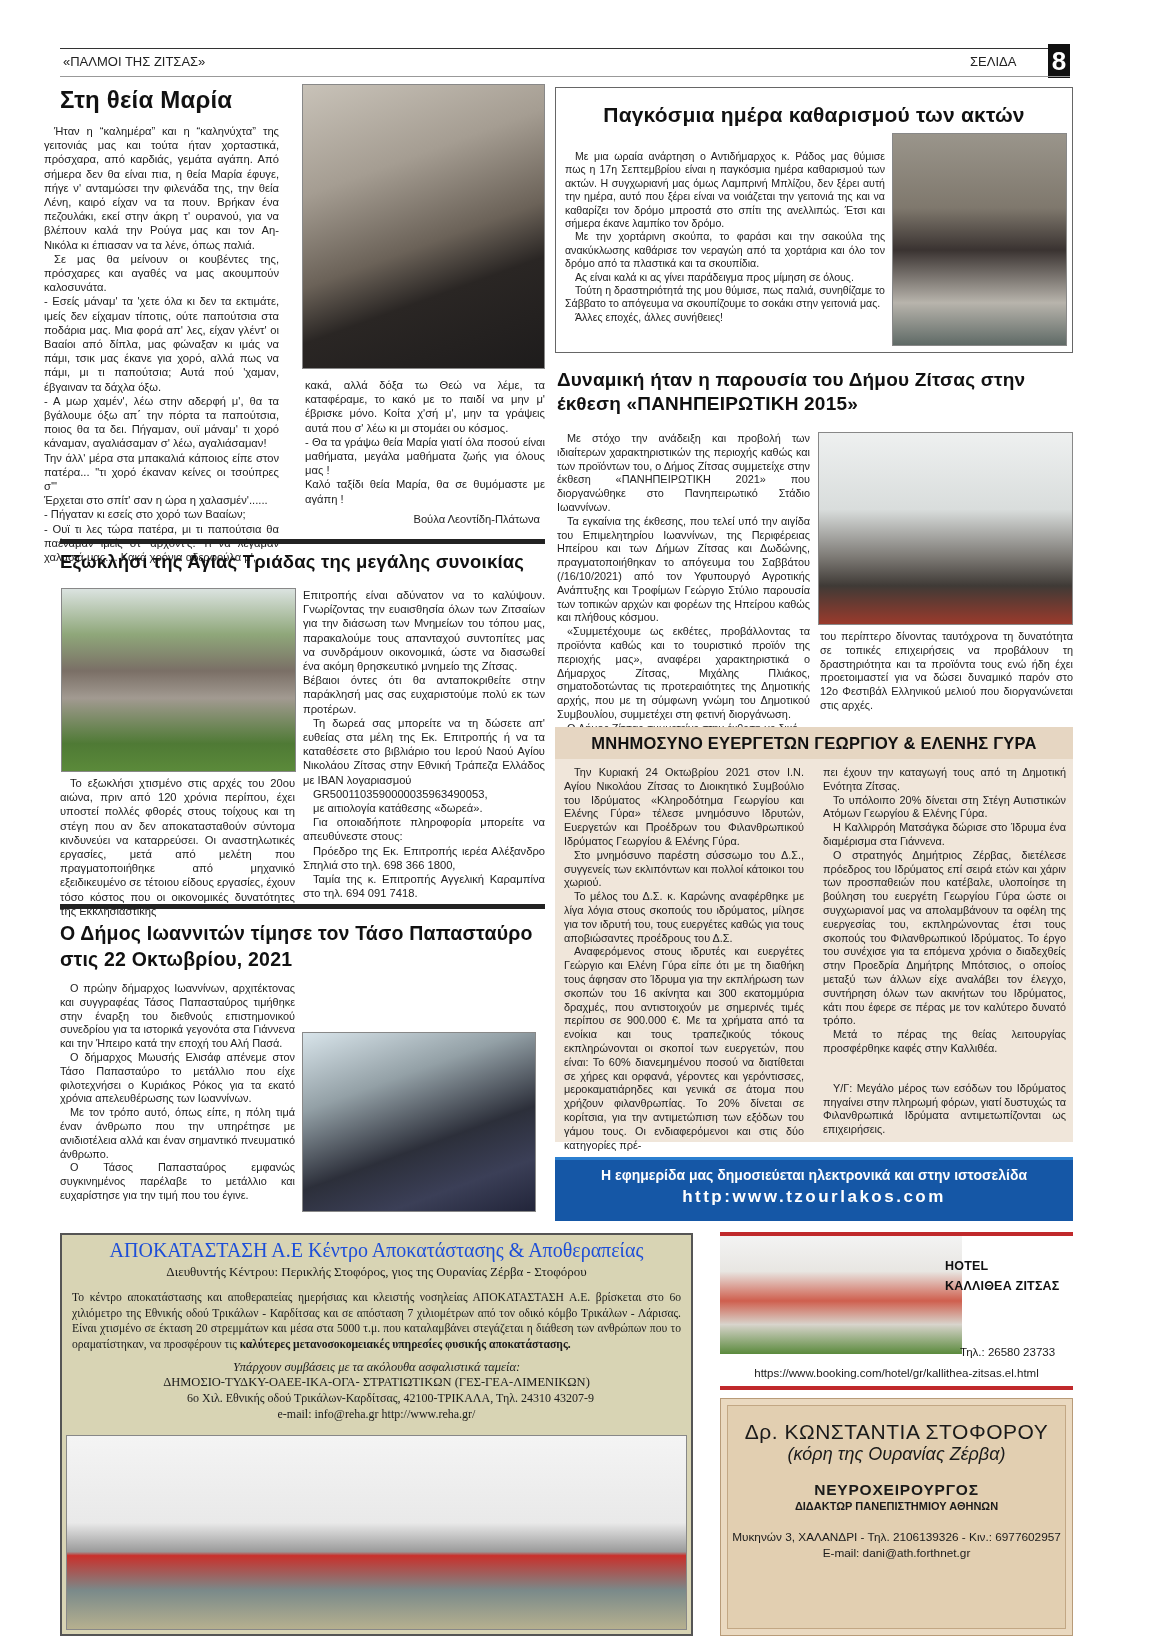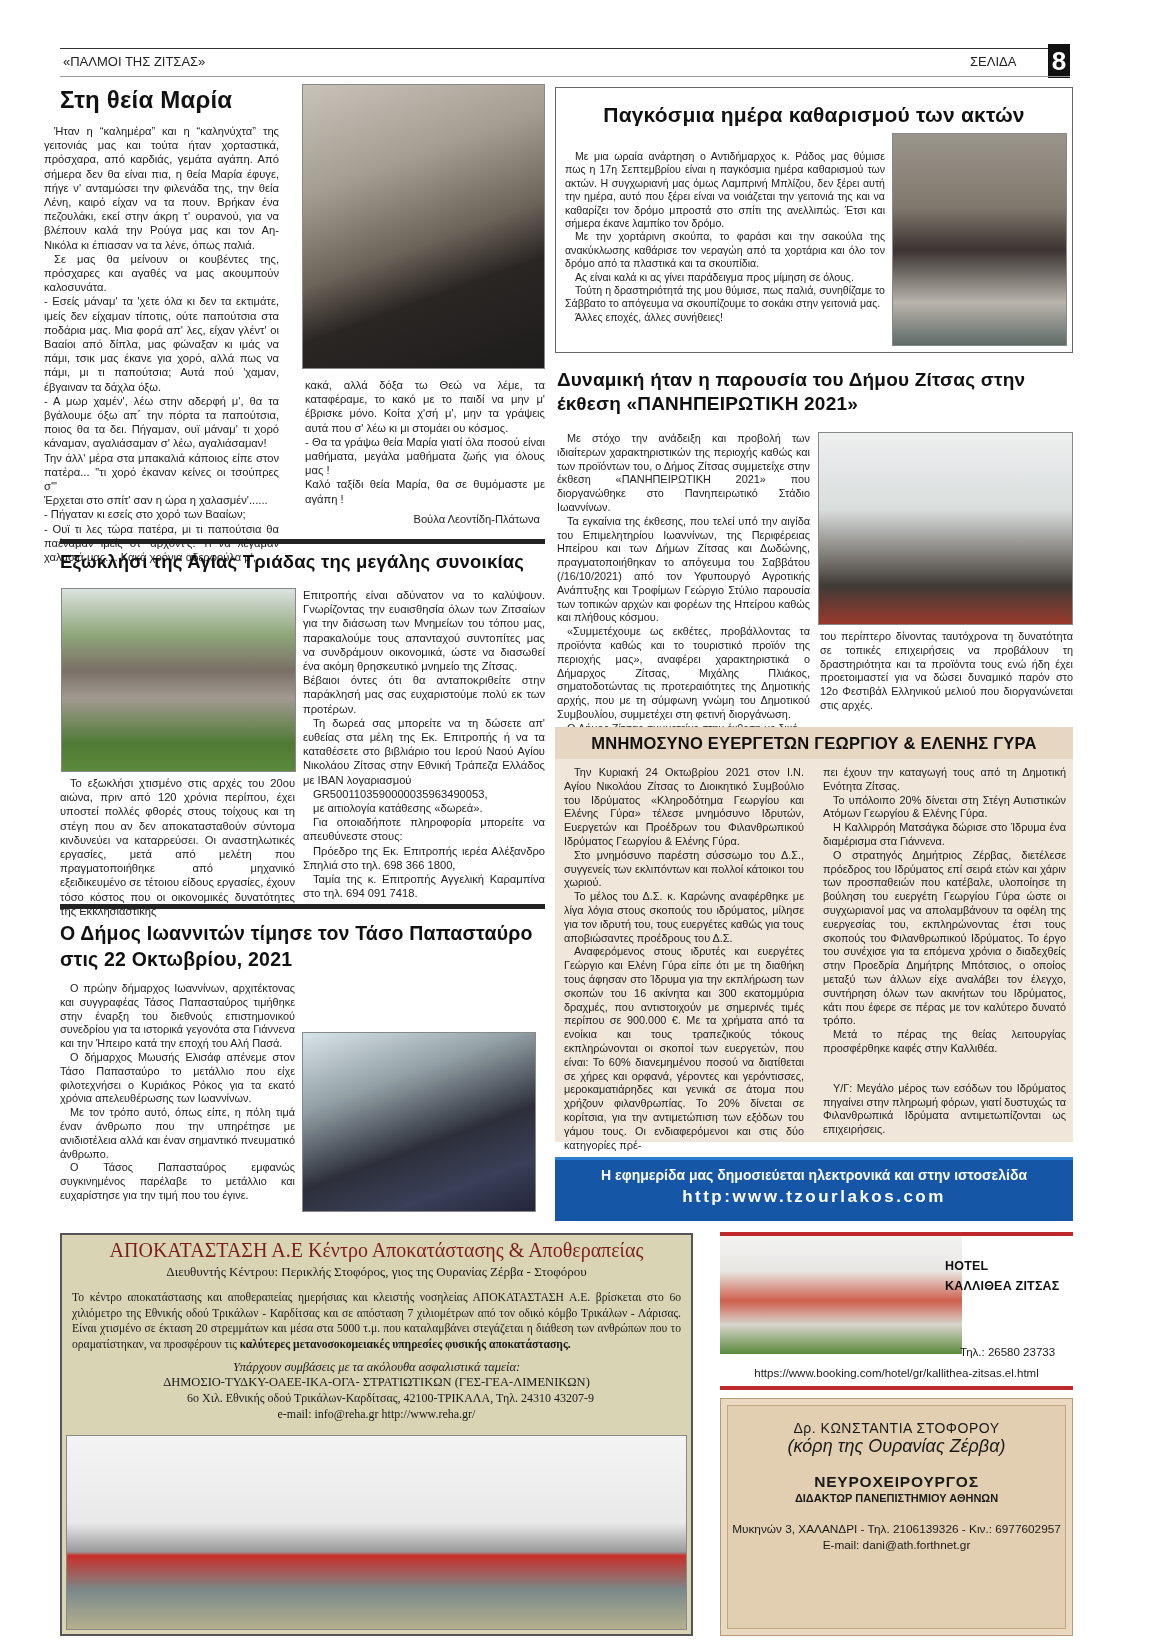--- a/index.html
+++ b/index.html
@@ -75,21 +75,21 @@
 <div class="abs h1 center" style="left:555px;top:103px;width:518px;font-size:21px;">Παγκόσμια ημέρα καθαρισμού των ακτών</div>
 <div class="abs txt" style="left:565px;top:150px;width:320px;font-size:10.6px;line-height:13.4px;">
   <p>Με μια ωραία ανάρτηση ο Αντιδήμαρχος κ. Ράδος μας θύμισε πως η 17η Σεπτεμβρίου είναι η παγκόσμια ημέρα καθαρισμού των ακτών. Η συγχωριανή μας όμως Λαμπρινή Μπλίζου, δεν ξέρει αυτή την ημέρα, αυτό που ξέρει είναι να νοιάζεται την γειτονιά της και να καθαρίζει τον δρόμο μπροστά στο σπίτι της ανελλιπώς. Έτσι και σήμερα έκανε λαμπίκο τον δρόμο.</p>
   <p>Με την χορτάρινη σκούπα, το φαράσι και την σακούλα της ανακύκλωσης καθάρισε τον νεραγώη από τα χορτάρια και όλο τον δρόμο από τα πλαστικά και τα σκουπίδια.</p>
   <p>Ας είναι καλά κι ας γίνει παράδειγμα προς μίμηση σε όλους.</p>
   <p>Τούτη η δραστηριότητά της μου θύμισε, πως παλιά, συνηθίζαμε το Σάββατο το απόγευμα να σκουπίζουμε το σοκάκι στην γειτονιά μας.</p>
   <p>Άλλες εποχές, άλλες συνήθειες!</p>
 </div>
 <div class="photo ph-clean" style="left:892px;top:133px;width:175px;height:213px;"></div>
 
-<div class="abs h1" style="left:557px;top:368px;width:516px;font-size:19px;line-height:24px;">Δυναμική ήταν η παρουσία του Δήμου Ζίτσας στην έκθεση «ΠΑΝΗΠΕΙΡΩΤΙΚΗ 2021»</div>
+<div class="abs h1" style="left:557px;top:368px;width:516px;font-size:19px;line-height:24px;">Δυναμική ήταν η παρουσία του Δήμου Ζίτσας στην έκθεση «ΠΑΝΗΠΕΙΡΩΤΙΚΗ 2015»</div>
 <div class="abs txt" style="left:557px;top:432px;width:253px;font-size:10.9px;line-height:13.8px;">
   <p>Με στόχο την ανάδειξη και προβολή των ιδιαίτερων χαρακτηριστικών της περιοχής καθώς και των προϊόντων του, ο Δήμος Ζίτσας συμμετείχε  στην έκθεση «ΠΑΝΗΠΕΙΡΩΤΙΚΗ 2021» που διοργανώθηκε στο Πανηπειρωτικό Στάδιο Ιωαννίνων.</p>
   <p>Τα εγκαίνια της έκθεσης, που τελεί υπό την αιγίδα του Επιμελητηρίου Ιωαννίνων, της Περιφέρειας Ηπείρου και των Δήμων Ζίτσας και Δωδώνης, πραγματοποιήθηκαν το απόγευμα του Σαββάτου (/16/10/2021) από τον Υφυπουργό Αγροτικής Ανάπτυξης και Τροφίμων Γεώργιο Στύλιο παρουσία των τοπικών αρχών και φορέων της Ηπείρου καθώς και πλήθους κόσμου.</p>
   <p>«Συμμετέχουμε ως εκθέτες, προβάλλοντας τα προϊόντα καθώς και το τουριστικό προϊόν της περιοχής μας», αναφέρει χαρακτηριστικά ο Δήμαρχος Ζίτσας, Μιχάλης Πλιάκος, σηματοδοτώντας τις προτεραιότητες της Δημοτικής αρχής, που με τη σύμφωνη γνώμη του Δημοτικού Συμβουλίου, συμμετέχει στη φετινή διοργάνωση.</p>
   <p>Ο Δήμος Ζίτσας συμμετείχε στην έκθεση με δικό</p>
 </div>
 <div class="photo ph-expo" style="left:818px;top:432px;width:255px;height:193px;"></div>
 <div class="abs txt" style="left:820px;top:630px;width:253px;font-size:10.9px;line-height:13.8px;">
   <p class="ni">του περίπτερο δίνοντας ταυτόχρονα τη δυνατότητα σε τοπικές επιχειρήσεις να προβάλουν τη δραστηριότητα και τα προϊόντα τους ενώ ήδη έχει προετοιμαστεί για να δώσει δυναμικό παρόν στο 12ο Φεστιβάλ Ελληνικού μελιού που διοργανώνεται στις αρχές.</p>
 </div>
@@ -137,21 +137,21 @@
   <p>Μετά το πέρας της θείας λειτουργίας προσφέρθηκε καφές στην Καλλιθέα.</p>
   <p style="margin-top:26px;">Υ/Γ: Μεγάλο μέρος των εσόδων του Ιδρύματος πηγαίνει στην πληρωμή φόρων, γιατί δυστυχώς τα Φιλανθρωπικά Ιδρύματα αντιμετωπίζονται ως επιχειρήσεις.</p>
 </div>
 
 <div id="banner" class="abs">
   <div class="center" style="font-weight:bold;font-size:14px;margin-top:7px;">Η εφημερίδα μας δημοσιεύεται ηλεκτρονικά και στην ιστοσελίδα</div>
   <div class="center" style="font-weight:bold;font-size:17px;letter-spacing:2.5px;margin-top:4px;">http:www.tzourlakos.com</div>
 </div>
 
 <div id="rehab" class="abs serif">
-  <div class="center" style="color:#7f1d1d;font-size:20px;margin-top:4px;">ΑΠΟΚΑΤΑΣΤΑΣΗ Α.Ε Κέντρο Αποκατάστασης &amp; Αποθεραπείας</div>
+  <div class="center" style="color:#1d4ed8;font-size:20px;margin-top:4px;">ΑΠΟΚΑΤΑΣΤΑΣΗ Α.Ε Κέντρο Αποκατάστασης &amp; Αποθεραπείας</div>
   <div class="center" style="font-size:13px;margin-top:2px;">Διευθυντής Κέντρου: Περικλής Στοφόρος, γιος της Ουρανίας Ζέρβα - Στοφόρου</div>
   <div style="font-size:11.6px;line-height:15.5px;margin:10px 10px 0;text-align:justify;">
     <span>Το κέντρο αποκατάστασης και αποθεραπείας ημερήσιας και κλειστής νοσηλείας ΑΠΟΚΑΤΑΣΤΑΣΗ Α.Ε. βρίσκεται στο 6ο χιλιόμετρο της Εθνικής οδού Τρικάλων - Καρδίτσας και σε απόσταση 7 χιλιομέτρων από τον οδικό κόμβο Τρικάλων - Λάρισας. Είναι χτισμένο σε έκταση 20 στρεμμάτων και μέσα στα 5000 τ.μ. που καταλαμβάνει στεγάζεται η διάθεση των ανθρώπων που το οραματίστηκαν, να προσφέρουν τις</span>
     <b>καλύτερες μετανοσοκομειακές υπηρεσίες φυσικής αποκατάστασης.</b>
   </div>
   <div class="center" style="font-size:12.5px;font-style:italic;margin-top:8px;">Υπάρχουν συμβάσεις με τα ακόλουθα ασφαλιστικά ταμεία:</div>
   <div class="center" style="font-size:12.5px;">ΔΗΜΟΣΙΟ-ΤΥΔΚΥ-ΟΑΕΕ-ΙΚΑ-ΟΓΑ- ΣΤΡΑΤΙΩΤΙΚΩΝ (ΓΕΣ-ΓΕΑ-ΛΙΜΕΝΙΚΩΝ)</div>
   <div class="center" style="font-size:12px;margin-top:1px;padding-left:28px;">6ο Χιλ. Εθνικής οδού Τρικάλων-Καρδίτσας, 42100-ΤΡΙΚΑΛΑ, Τηλ. 24310 43207-9</div>
   <div class="center" style="font-size:12px;margin-top:1px;">e-mail: info@reha.gr   http://www.reha.gr/</div>
   <div class="photo ph-rehab" style="position:absolute;left:4px;top:200px;width:621px;height:195px;"></div>
@@ -162,20 +162,20 @@
 <div class="abs h1" style="left:945px;top:1256px;font-size:12.5px;line-height:20px;">
   <div>HOTEL</div>
   <div>ΚΑΛΛΙΘΕΑ  ΖΙΤΣΑΣ</div>
 </div>
 <div class="abs" style="left:960px;top:1346px;font-size:11.5px;">Τηλ.: 26580 23733</div>
 <div class="abs center" style="left:720px;top:1367px;width:353px;font-size:11.5px;">https://www.booking.com/hotel/gr/kallithea-zitsas.el.html</div>
 <div id="hotel-line-bot" class="abs"></div>
 
 <div id="doctor" class="abs">
   <div id="doctor-inner" class="center">
-    <div style="font-size:14px;margin-top:14px;letter-spacing:0.5px;">Δρ. ΚΩΝΣΤΑΝΤΙΑ ΣΤΟΦΟΡΟΥ</div>
+    <div style="font-size:21px;margin-top:14px;letter-spacing:0.5px;">Δρ. ΚΩΝΣΤΑΝΤΙΑ ΣΤΟΦΟΡΟΥ</div>
     <div style="font-size:18px;font-style:italic;margin-top:0;">(κόρη της Ουρανίας Ζέρβα)</div>
     <div style="font-size:15.5px;font-weight:bold;margin-top:16px;letter-spacing:0.8px;">ΝΕΥΡΟΧΕΙΡΟΥΡΓΟΣ</div>
     <div style="font-size:11px;font-weight:bold;margin-top:1px;">ΔΙΔΑΚΤΩΡ ΠΑΝΕΠΙΣΤΗΜΙΟΥ ΑΘΗΝΩΝ</div>
     <div style="font-size:11.8px;margin-top:18px;">Μυκηνών 3,  ΧΑΛΑΝΔΡΙ  - Τηλ. 2106139326 - Κιν.: 6977602957</div>
     <div style="font-size:11.8px;margin-top:2px;">E-mail: dani@ath.forthnet.gr</div>
   </div>
 </div>
 
 </body></html>

